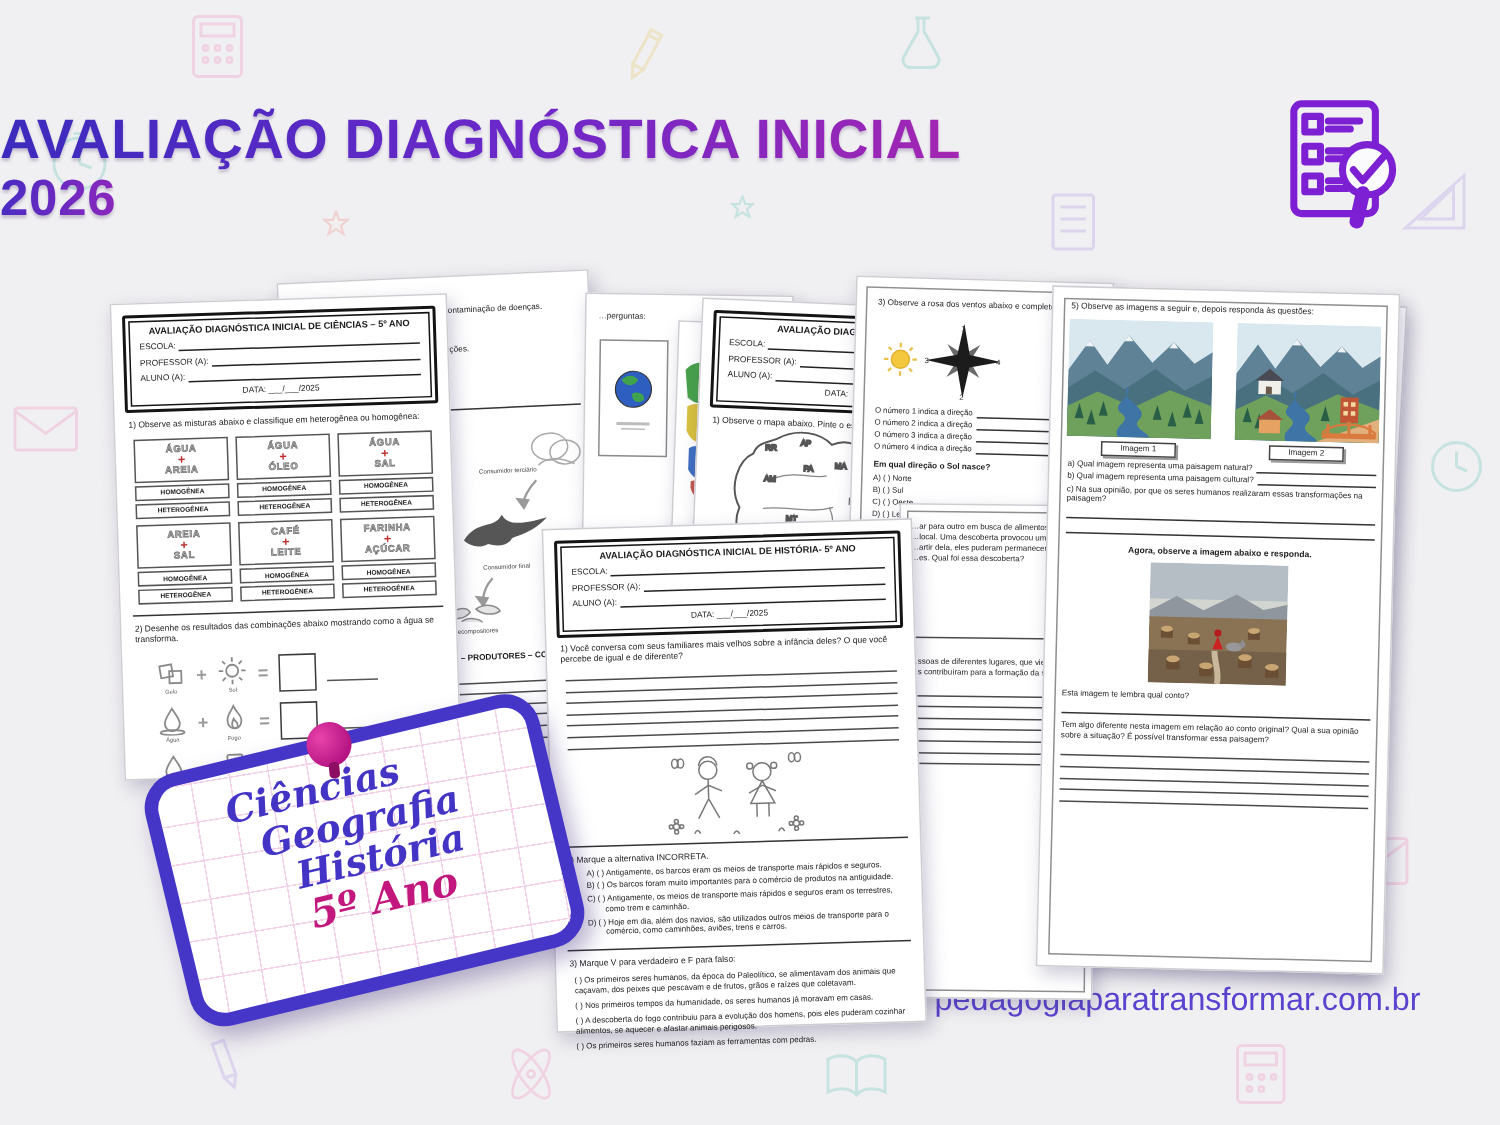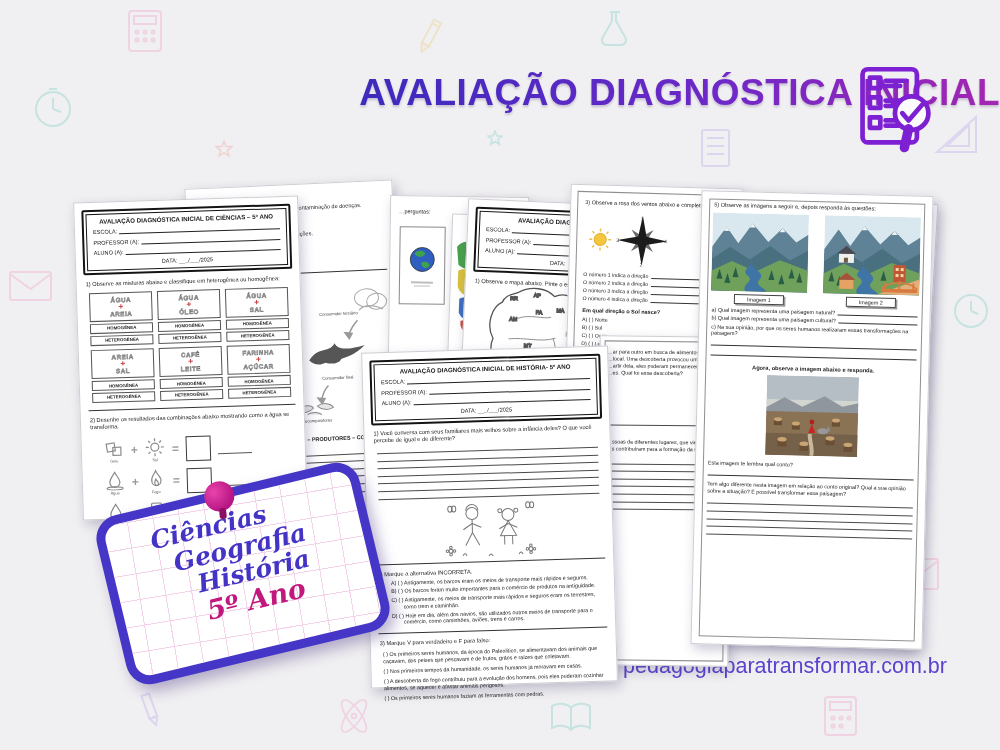--- a/index.html
+++ b/index.html
@@ -1,21 +1,21 @@
 <!DOCTYPE html>
 <html><head>
 <meta charset="utf-8">
 <style>
   html,body{margin:0;padding:0}
   .stage{position:relative;width:1000px;height:750px;background:#f0eff1;overflow:hidden;
          font-family:"Liberation Sans",sans-serif}
   
   .doodle{position:absolute;opacity:.5}
   
-  .main-title{position:absolute;left:0;right:0;top:72px;text-align:right;z-index:3;
+  .main-title{position:absolute;left:0;right:0;top:72px;text-align:left;z-index:3;
               font-weight:800;letter-spacing:.5px;line-height:1.12;
               filter:drop-shadow(0 2px 1px rgba(40,20,90,.22))}
   .main-title .tl{display:inline-block;font-size:37px;
       background:linear-gradient(90deg,#3b2bbd 0%,#6d28c9 55%,#a326b2 100%);
       -webkit-background-clip:text;background-clip:text;color:transparent}
   .main-title .tl2{font-size:34px;
       background:linear-gradient(90deg,#4a2cc2 0%,#8c27bd 100%);
       -webkit-background-clip:text;background-clip:text;color:transparent}
   .badge{position:absolute;left:850px;top:64px;z-index:3}
   
@@ -159,20 +159,21 @@
       <rect x="2" y="4" width="41" height="28" rx="2"></rect>
       <path d="M2,6 l20.5,15 L43,6"></path>
     </svg>
   <svg class="doodle" style="left:140px;top:688px;transform:rotate(-20deg)" width="20" height="40" fill="none" stroke="#cbbcec" stroke-width="2">
       <rect x="6" y="6" width="8" height="24"></rect>
       <polygon points="6,30 14,30 10,38"></polygon>
     </svg>
 
   <div class="main-title">
     <div><span class="tl">AVALIAÇÃO DIAGNÓSTICA INICIAL</span></div>
+    <div><span class="tl tl2">2026</span></div>
   </div>
 
   <div class="badge">
     <svg width="92" height="92" viewBox="0 0 84 88" fill="none" stroke="#7d1fd2" stroke-width="4.5" stroke-linecap="round" stroke-linejoin="round">
       <rect x="10" y="5" width="52" height="70" rx="5"></rect>
       <rect x="17" y="13" width="10" height="10"></rect>
         <line x1="32" y1="16" x2="52" y2="16"></line>
         <line x1="32" y1="21" x2="46" y2="21"></line>
       <rect x="17" y="32" width="10" height="10"></rect>
         <line x1="32" y1="35" x2="52" y2="35"></line>

